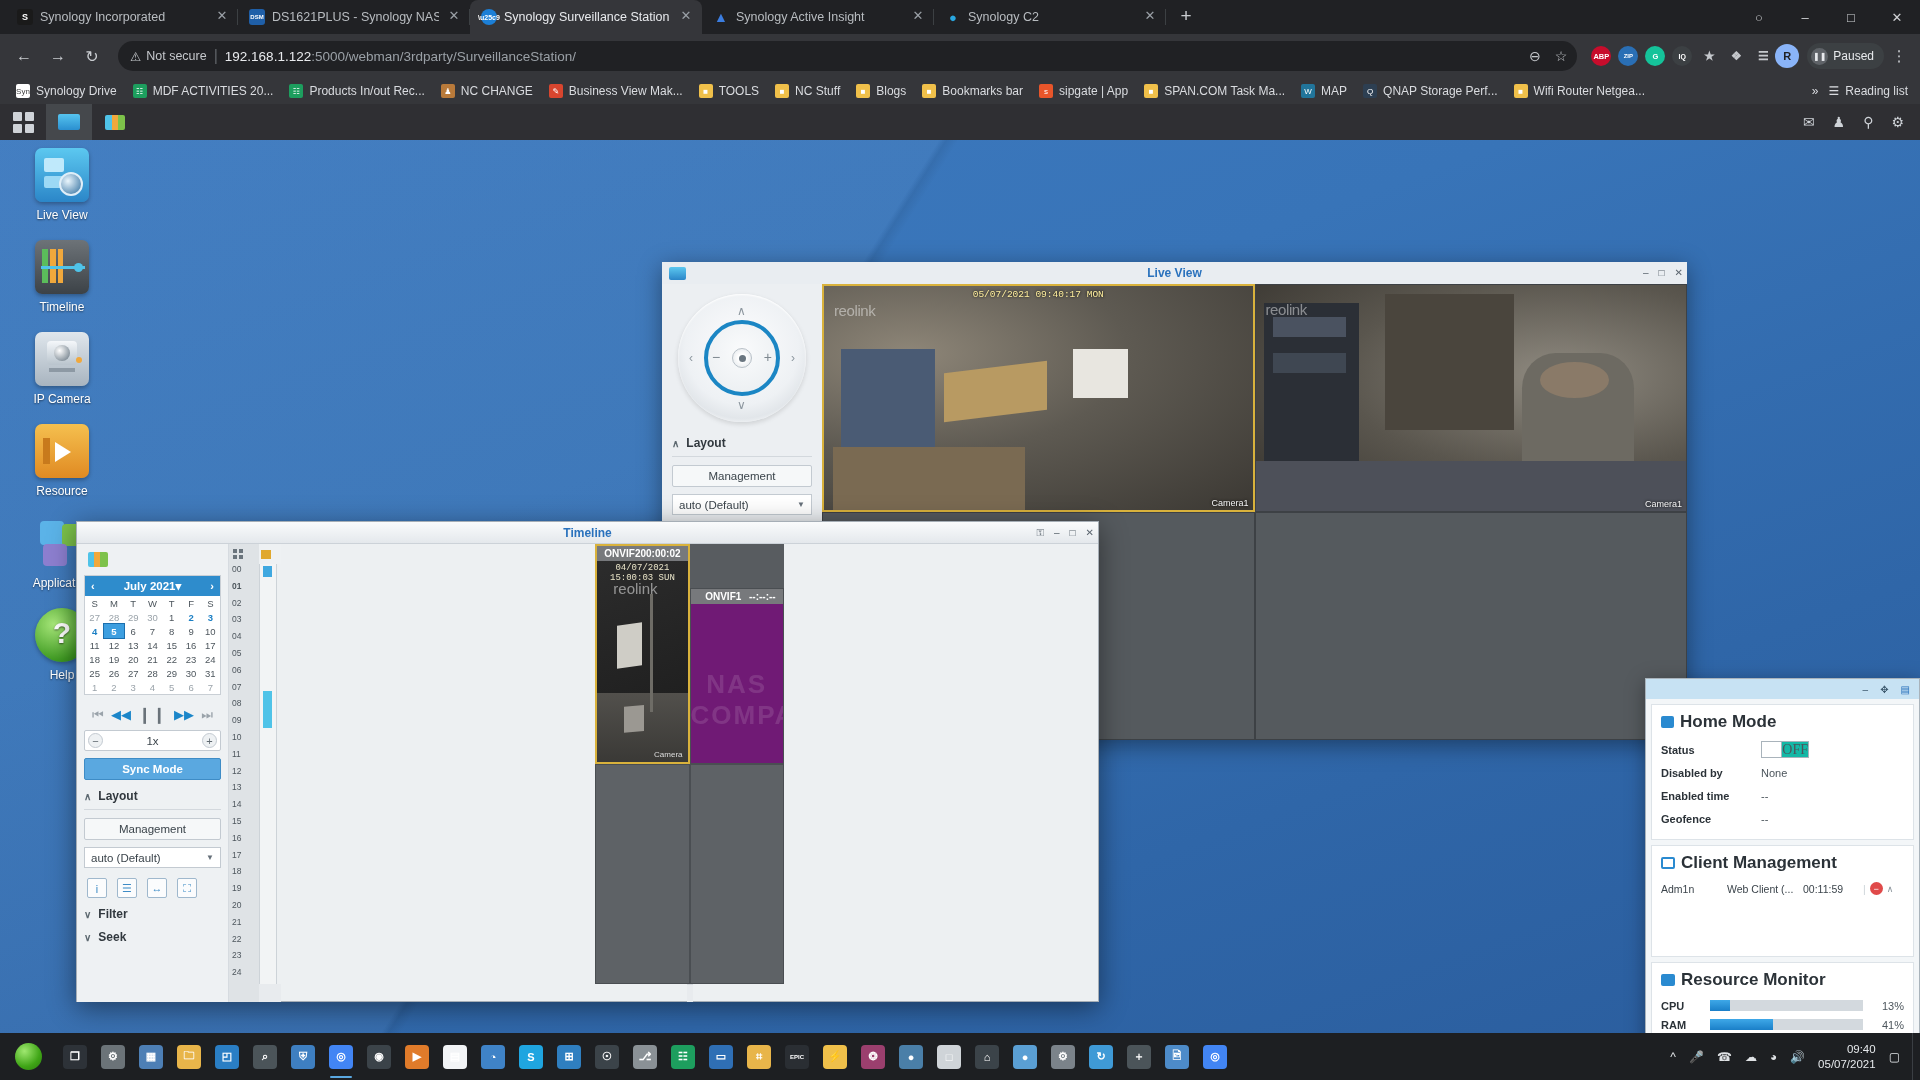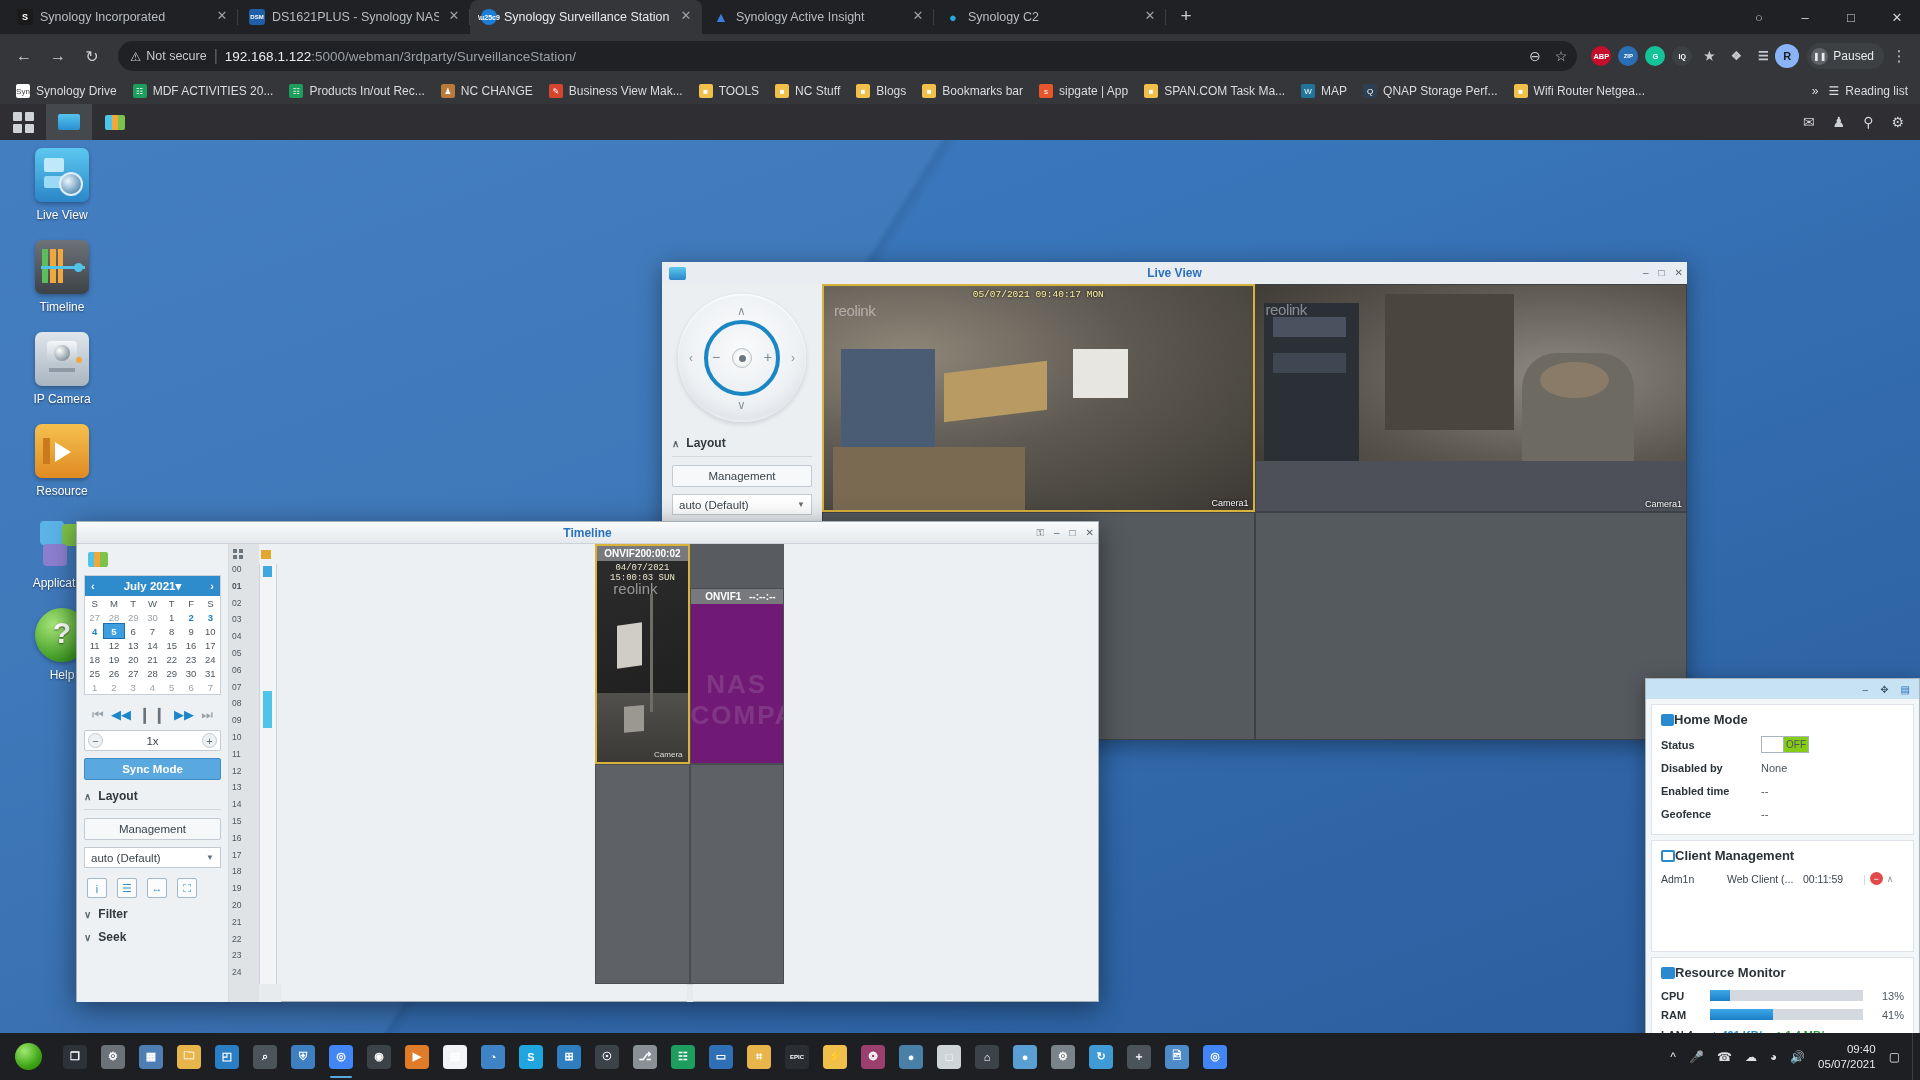--- a/index.html
+++ b/index.html
@@ -149,27 +149,27 @@
         font-size:26px; font-weight:bold; letter-spacing:2px; }
   .tl-foot { height:18px; background:#e8ebee; display:flex; align-items:center; gap:10px; padding-left:6px;
              border-top:1px solid #d3d8dd; color:#4d8fc4; font-size:10px; }
 
   
   #widgets { position:absolute; left:1645px; top:574px; width:275px; height:457px; background:#f3f6f8;
              border:1px solid #a9b3bb; box-shadow:0 4px 18px rgba(0,0,0,.35); }
   .wg-tb { height:20px; background:#c7e2f3; display:flex; align-items:center; justify-content:flex-end;
            gap:12px; padding-right:9px; color:#3f5b70; font-size:10px; }
   .wg-card { background:#fff; margin:5px 5px 0; border:1px solid #dde3e8; padding:7px 9px 9px; }
-  .wg-card h5 { font-size:13px; color:#2b3238; font-weight:bold; display:flex; align-items:center; gap:0; margin-bottom:6px; }
+  .wg-card h5 { font-size:17px; color:#2b3238; font-weight:bold; display:flex; align-items:center; gap:6px; margin-bottom:6px; }
   .wg-row { display:flex; align-items:center; font-size:11px; color:#2b3238; height:23px; }
   .wg-row .k { width:100px; font-weight:bold; }
   .wg-row .v { color:#4c555c; }
   .toggle { width:48px; height:17px; border:1px solid #a9b3bb; display:flex; }
   .toggle .knob { width:22px; background:#fff; border-right:1px solid #a9b3bb; }
-  .toggle .txt { flex:1; font-size:10px; color:#4c555c; display:flex; align-items:center; justify-content:center; background:#84cc16; }
+  .toggle .txt { flex:1; font-size:14px; color:#4c555c; display:flex; align-items:center; justify-content:center; background:#14b8a6;font-family:Liberation Serif, serif; }
   .cl-row { display:flex; align-items:center; font-size:10.5px; color:#3b444b; gap:4px; padding-top:3px; }
   .cl-row .c1{ width:62px; } .cl-row .c2{ width:72px; } .cl-row .c3{ width:56px; }
   .dot-x { width:13px; height:13px; border-radius:50%; background:#e04a4a; color:#fff; font-size:9px;
            display:flex; align-items:center; justify-content:center; }
   .meter { display:flex; align-items:center; gap:9px; font-size:11px; color:#2b3238; height:19px; }
   .meter .k { width:40px; font-weight:bold; }
   .meter .track { flex:1; height:11px; background:#d3d9de; }
   .meter .fill { height:11px; background:linear-gradient(#3ea8e8,#1a7fc8); }
   .meter .p { width:32px; text-align:right; color:#4c555c; }
   .lan { display:flex; align-items:center; gap:7px; font-size:11px; color:#2b3238; height:21px; }

